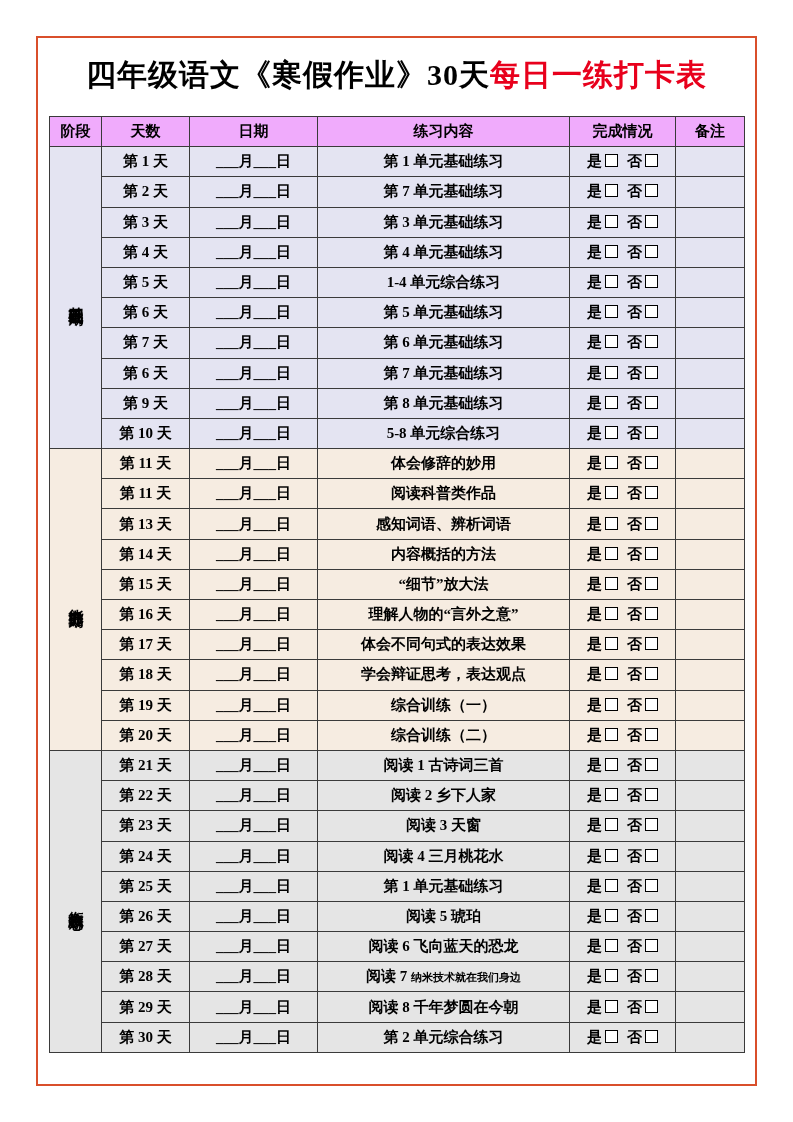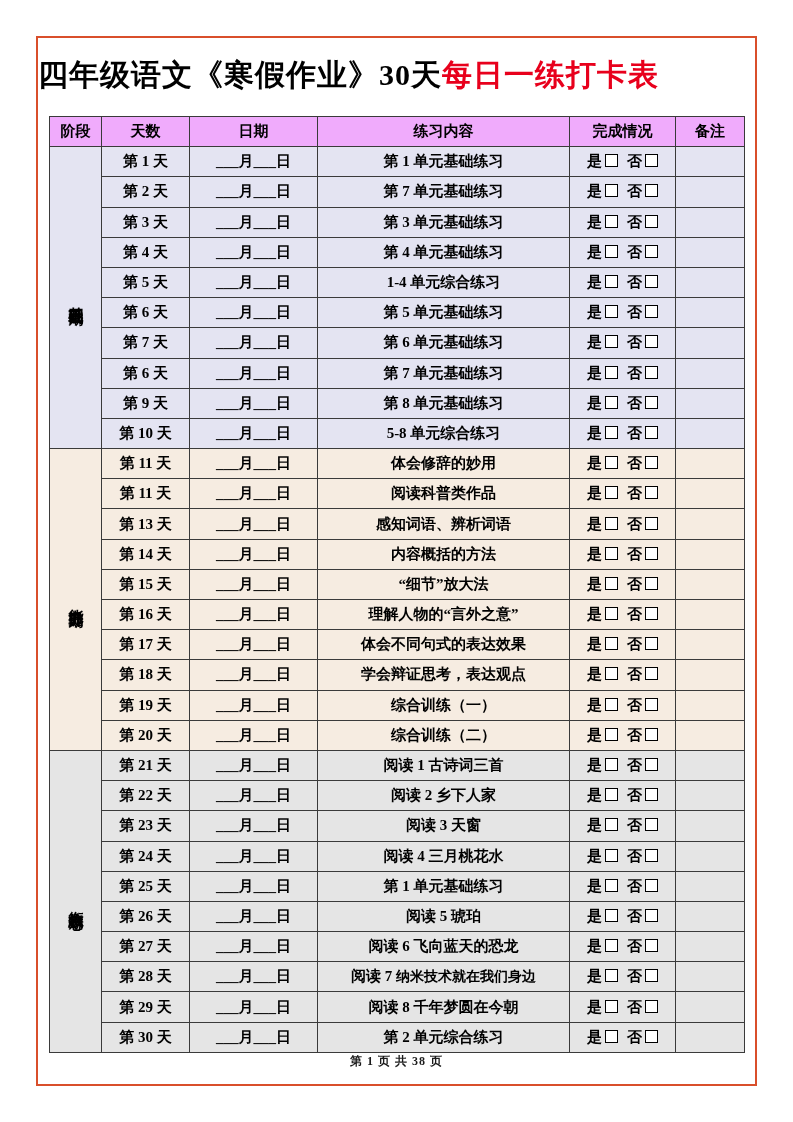--- a/index.html
+++ b/index.html
@@ -32,20 +32,21 @@
     background: #fff;
   }
   .title-wrap {
     position: absolute;
     left: 0;
     top: 0;
     width: 100%;
     height: 74px;
     display: flex;
     align-items: center;
+    justify-content: center;
   }
   .title {
     font-family: "Liberation Serif", serif;
     font-weight: bold;
     font-size: 30px;
     letter-spacing: 1px;
     white-space: nowrap;
     color: #000;
   }
   .title .red {
@@ -99,21 +100,21 @@
     font-size: 15px;
   }
   td.task {
     font-size: 15px;
     white-space: nowrap;
   }
   td.task.small {
     font-size: 15px;
   }
   td.task .tiny {
-    font-size: 14px;
+    font-size: 11px;
   }
   td.done {
     font-size: 14px;
     letter-spacing: 1px;
     white-space: nowrap;
   }
   .box {
     display: inline-block;
     width: 11px;
     height: 11px;
@@ -382,15 +383,14 @@
           <tr class="sec3">
             <td>第 30 天</td>
             <td class="date">___月___日</td>
             <td class="task">第 2 单元综合练习</td>
             <td class="done"><span>是</span><span class="box"></span><span>否</span><span class="box last"></span></td>
             <td>&nbsp;</td>
           </tr>
         </tbody>
     </table>
 
-    <div class="footer">第 1 页 共 38 页</div>
   </div>
 </div>
 
 </body></html>

